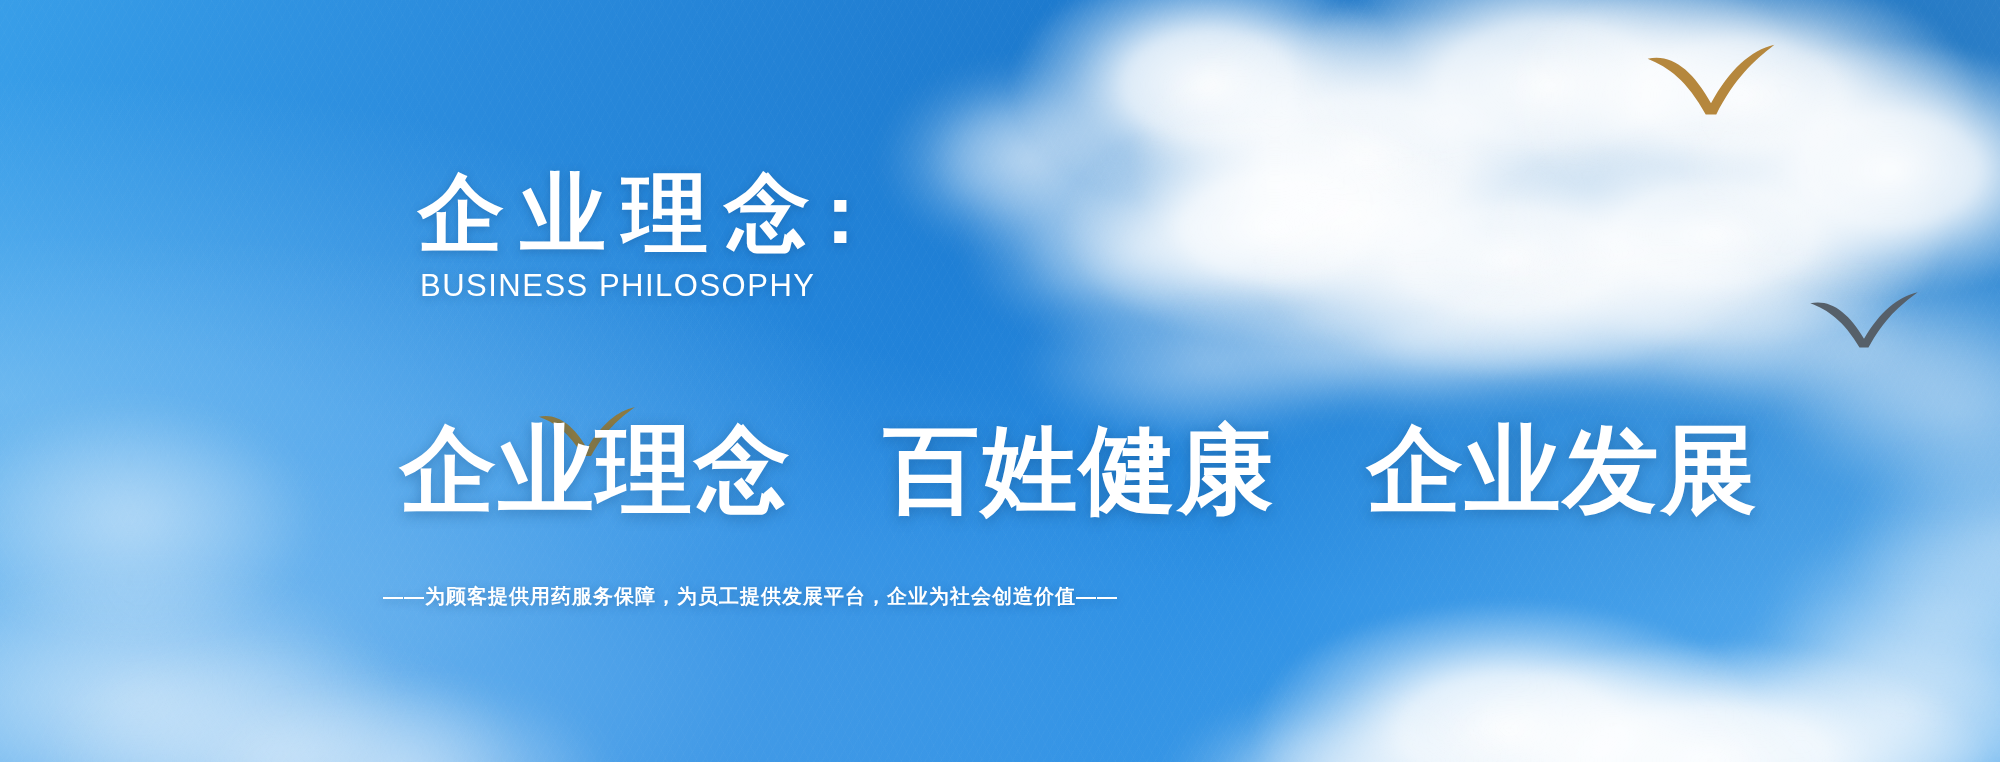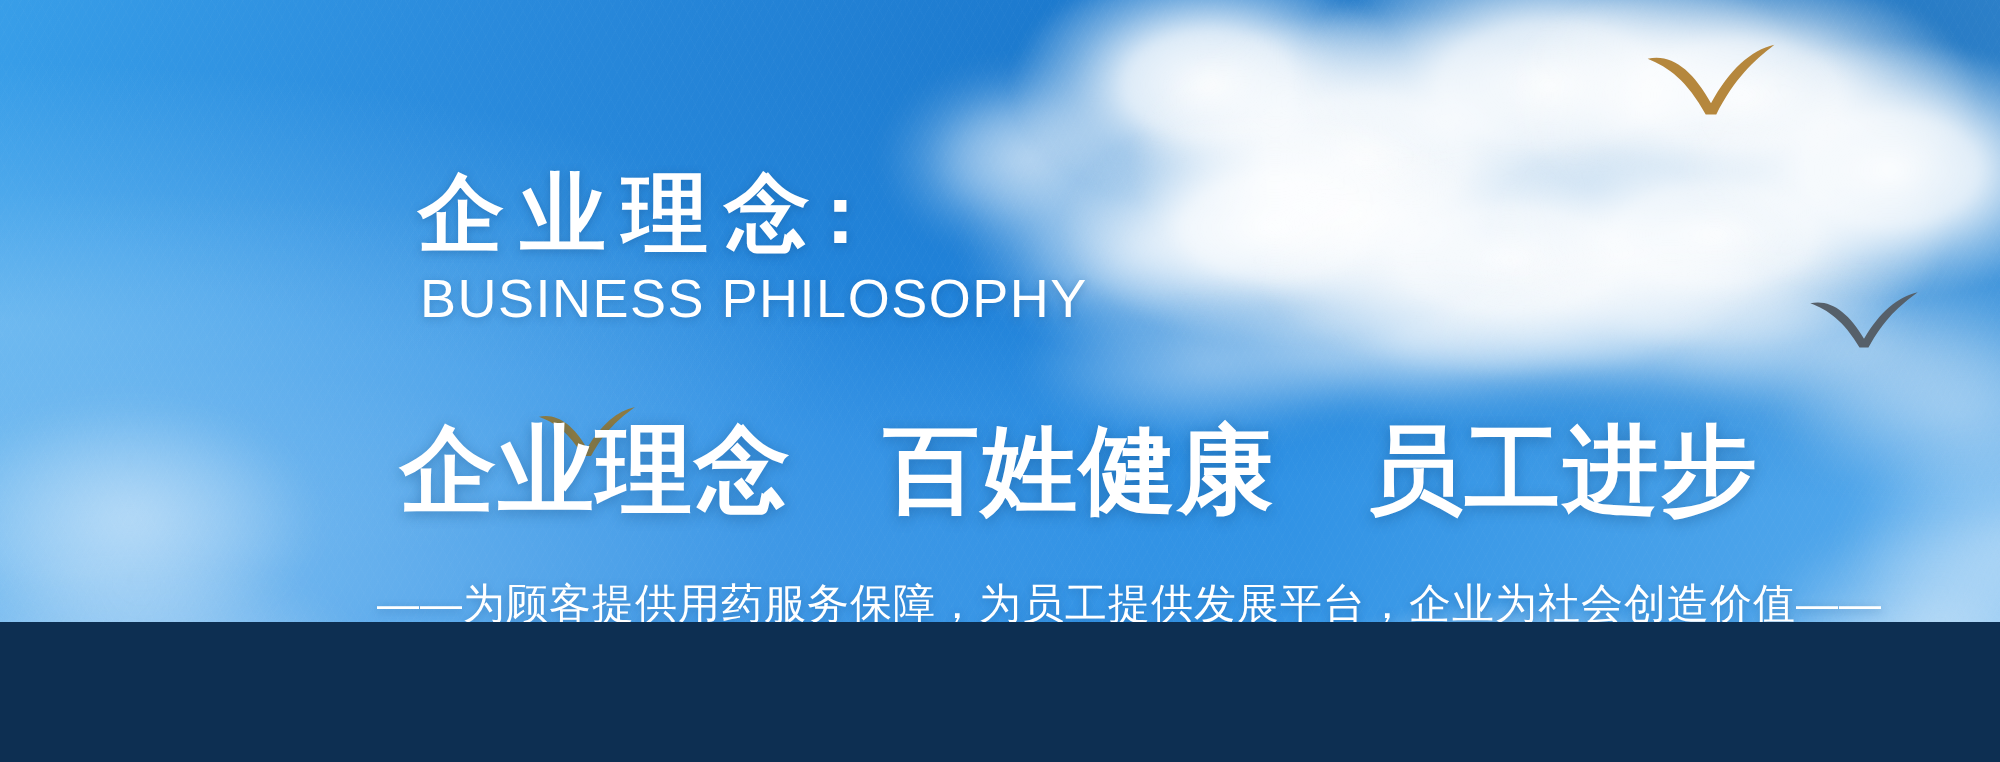--- a/index.html
+++ b/index.html
@@ -8,21 +8,21 @@
     padding: 0;
     background: #0d2f52;
   }
   body {
     font-family: "Liberation Sans", "DejaVu Sans", sans-serif;
   }
 
   #banner {
     position: relative;
     width: 2000px;
-    height: 622px;
+    height: 762px;
     overflow: hidden;
     background: #2e93e6;
   }
 
   
   .sky-base {
     position: absolute;
     inset: 0;
     background:
       linear-gradient(118deg,
@@ -155,21 +155,21 @@
     line-height: 1.06;
     font-weight: 700;
     color: #ffffff;
     letter-spacing: 16px;
     text-shadow: 0 2px 10px rgba(16,72,128,0.35);
     white-space: nowrap;
   }
 
   .heading-en {
     margin: 10px 0 0 2px;
-    font-size: 54px;
+    font-size: 31px;
     line-height: 1.1;
     font-weight: 400;
     color: #ffffff;
     letter-spacing: 1.5px;
     text-shadow: 0 2px 8px rgba(16,72,128,0.30);
     white-space: nowrap;
   }
 
   .slogan {
     position: absolute;
@@ -183,24 +183,24 @@
     letter-spacing: 2px;
     white-space: nowrap;
     text-shadow: 0 3px 14px rgba(16,72,128,0.40);
   }
   .slogan .gap { display: inline-block; width: 34px; }
 
   .tagline {
     position: absolute;
     left: 368px;
     top: 568px;
-    margin: 9px;
-    font-size: 42px;
+    margin: 15px;
+    font-size: 20px;
     line-height: 1.3;
-    font-weight: 400;
+    font-weight: 700;
     color: #ffffff;
     letter-spacing: 1px;
     white-space: nowrap;
     text-shadow: 0 2px 8px rgba(16,72,128,0.35);
   }
 </style>
 </head>
 <body>
 
 <div id="banner">
@@ -262,19 +262,19 @@
     <div class="heading-group">
       <h1 class="heading-cn">企业理念:</h1>
       <div class="heading-en">BUSINESS PHILOSOPHY</div>
     </div>
 
     <div class="slogan">
       <span>企业理念</span>
       <span class="gap"></span>
       <span>百姓健康</span>
       <span class="gap"></span>
-      <span>员工进步</span>
+      <span>企业发展</span>
     </div>
 
     <div class="tagline">——为顾客提供用药服务保障，为员工提供发展平台，企业为社会创造价值——</div>
 
   </div>
 </div>
 
 </body></html>

